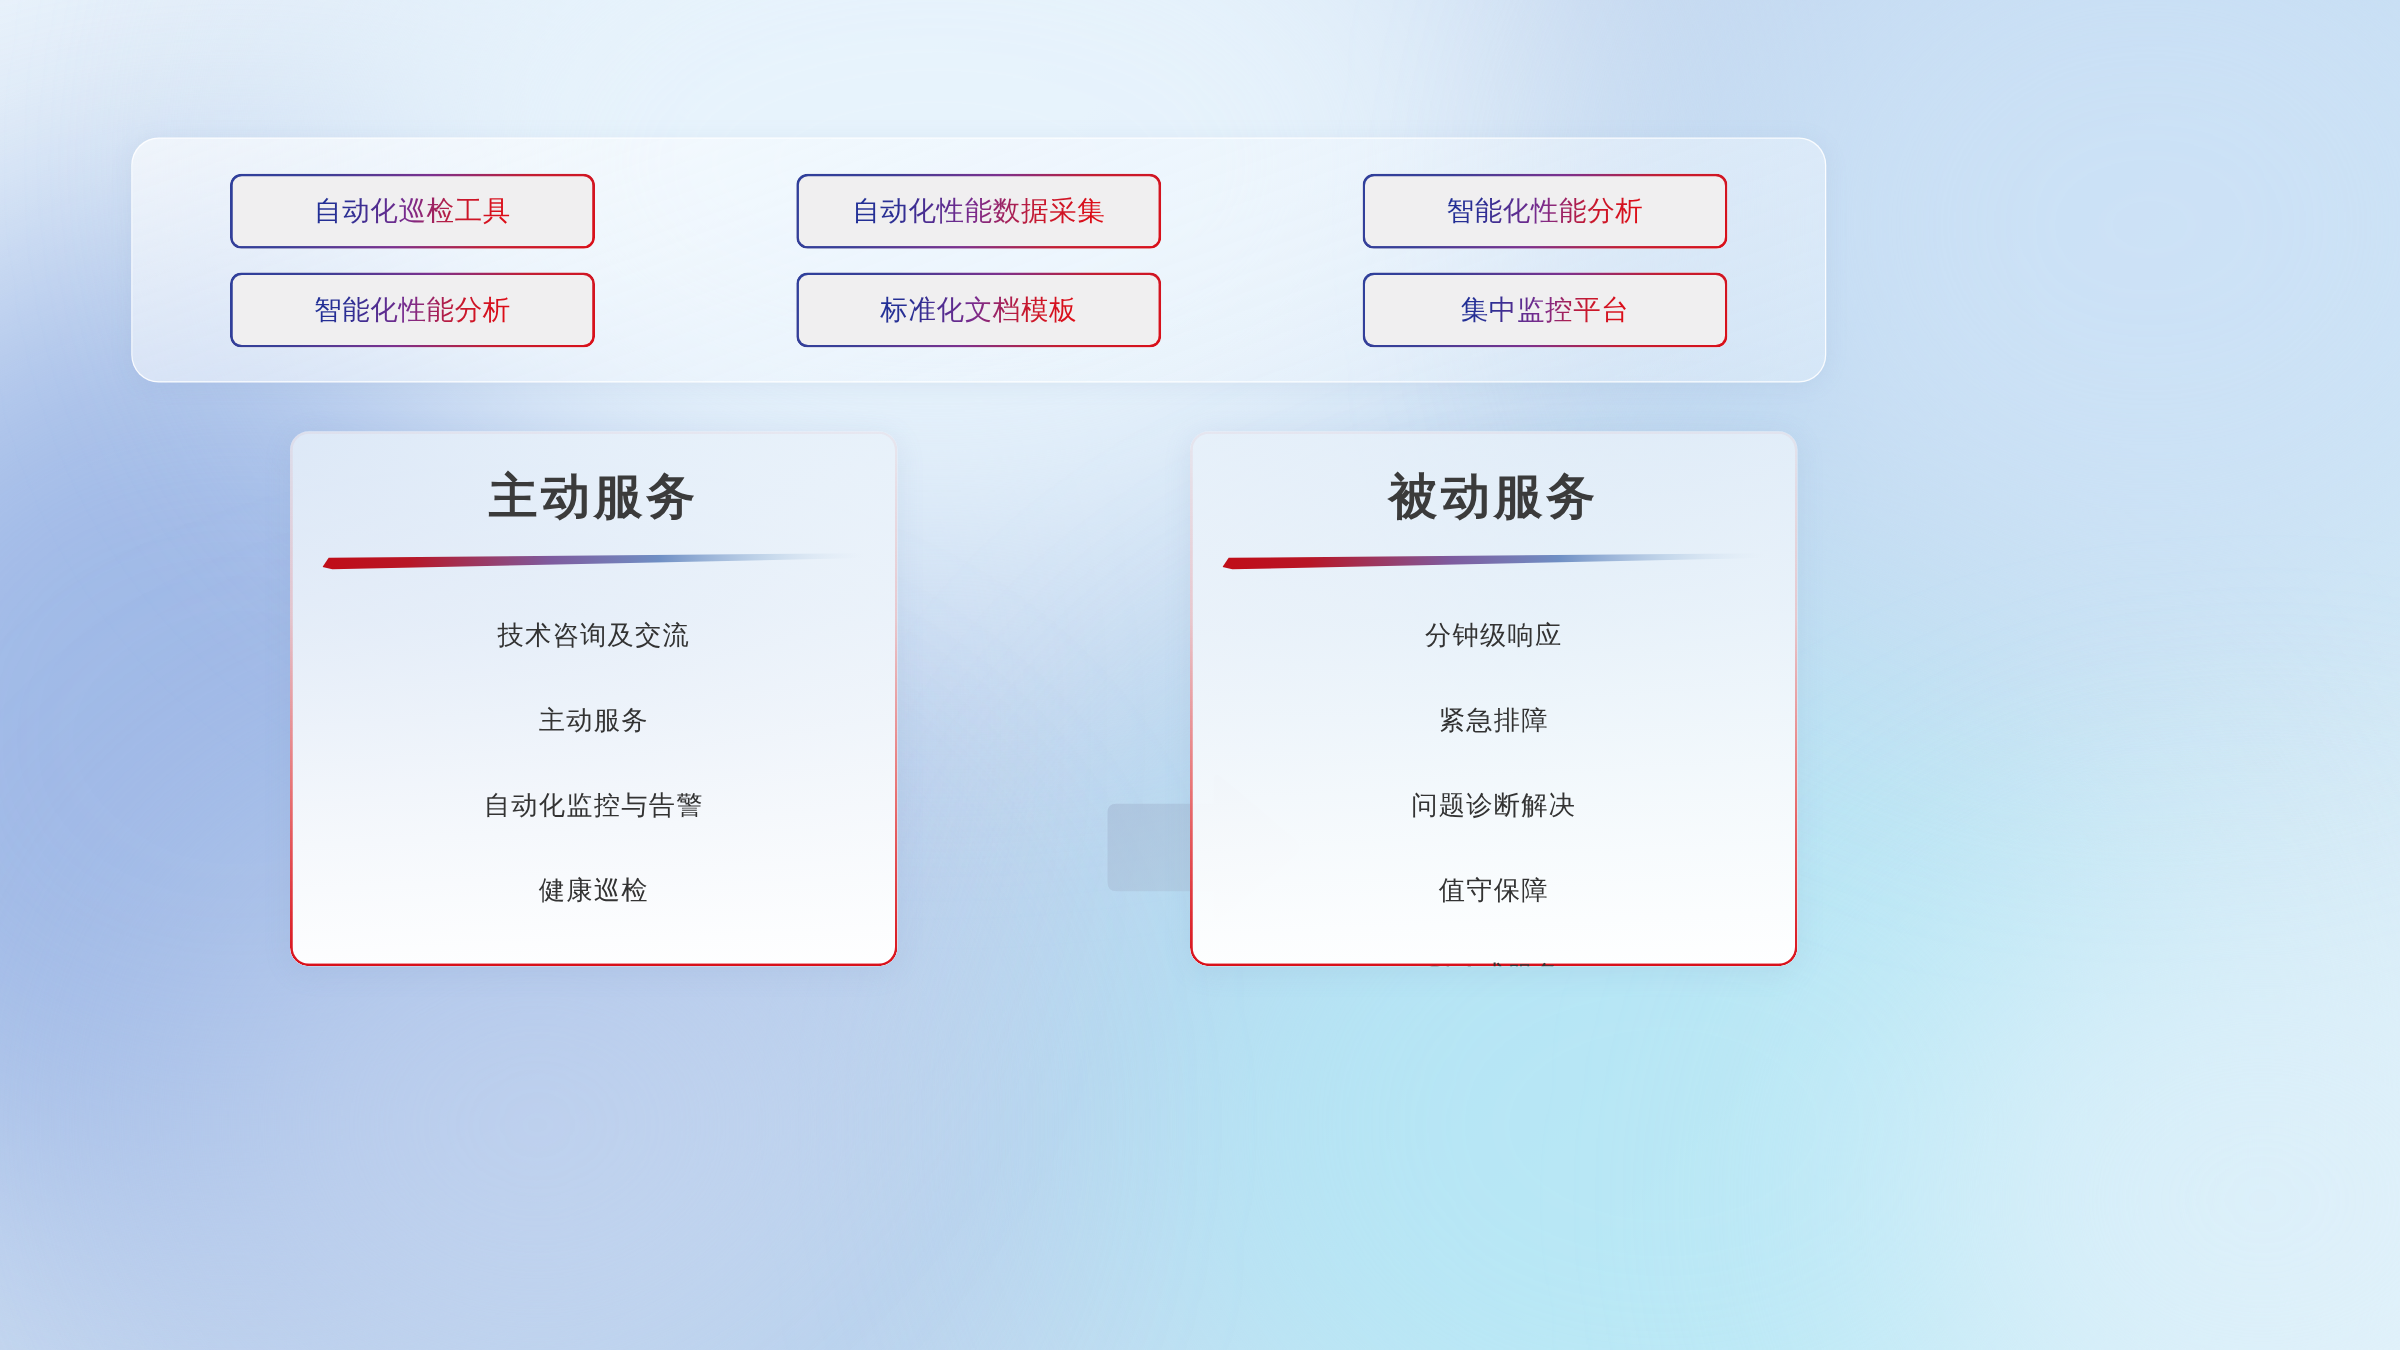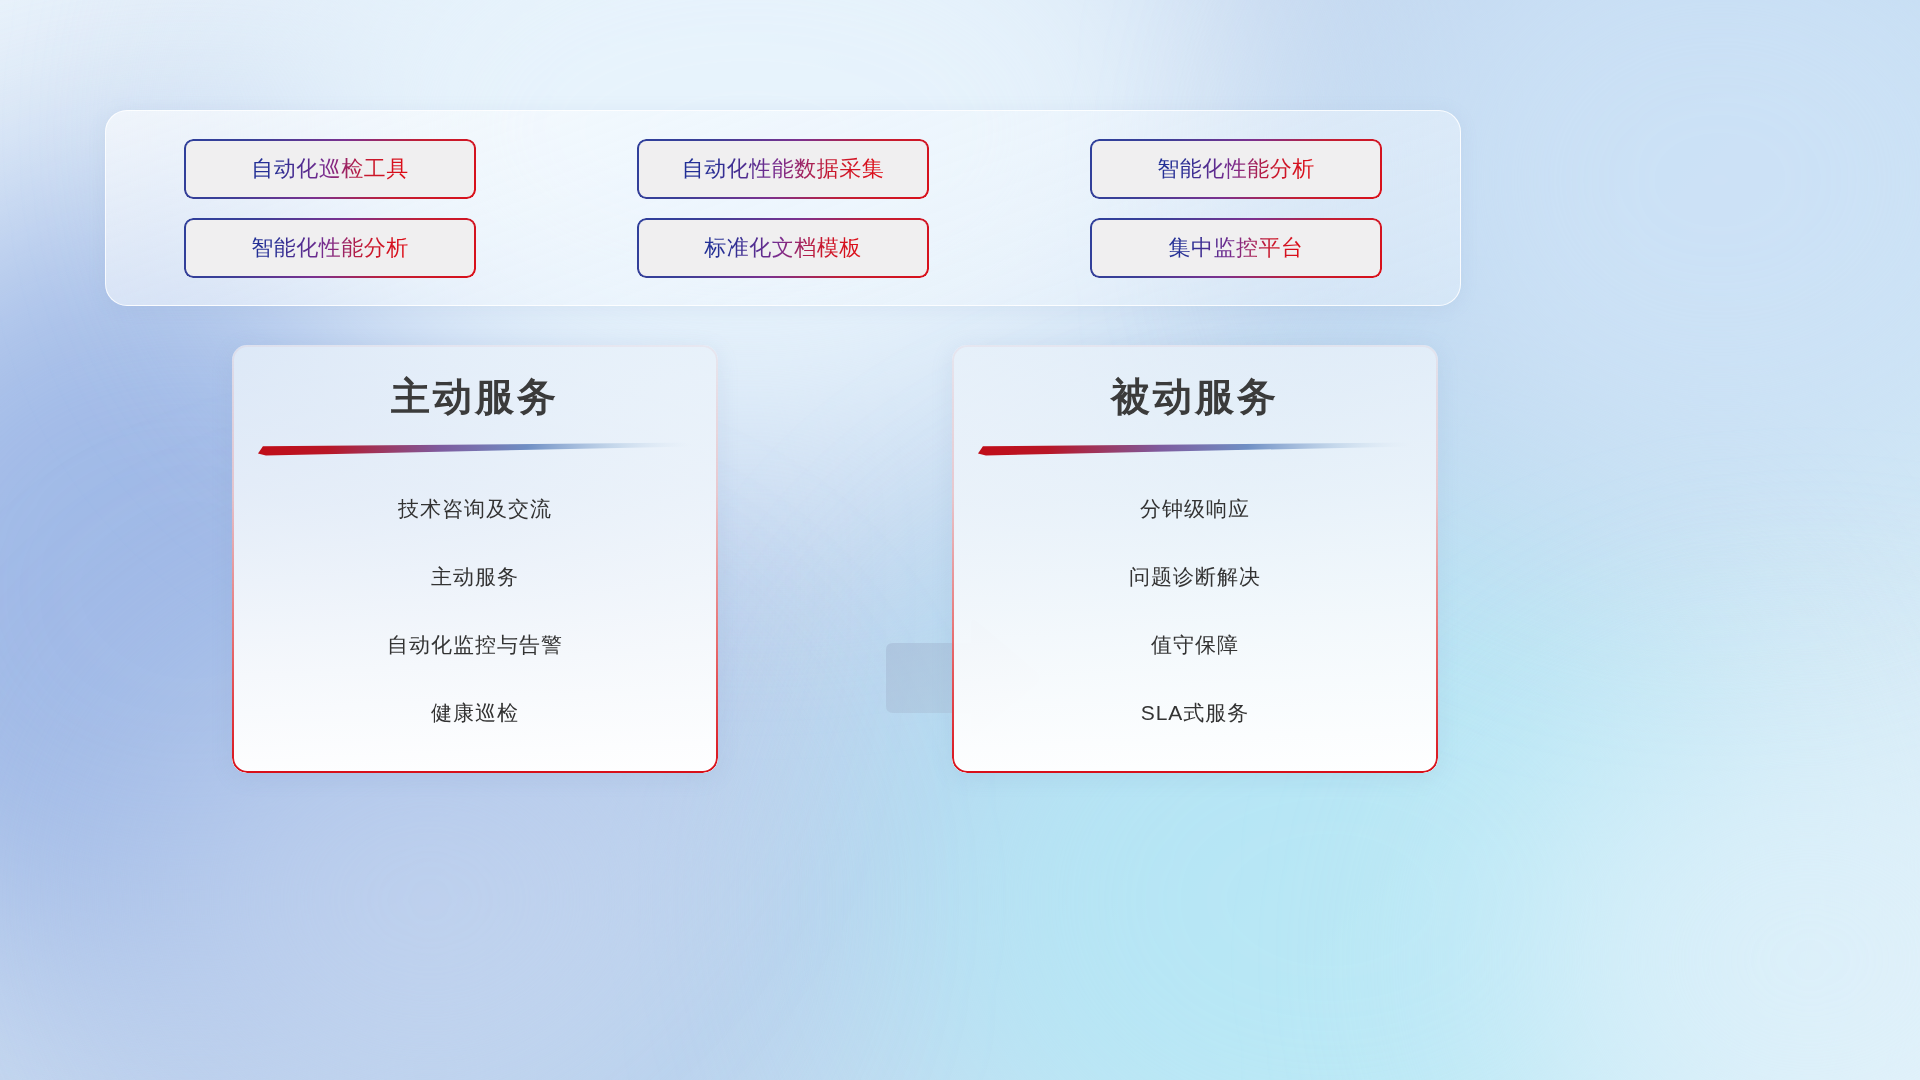--- a/index.html
+++ b/index.html
@@ -184,17 +184,18 @@
           <stop offset="0.82" stop-color="#b9cfe6" stop-opacity="0.75"></stop>
           <stop offset="1" stop-color="#dfeaf4" stop-opacity="0"></stop>
         </linearGradient>
       </defs>
       <path d="M0,11.5 L4,4.2 L353,0.6 L353,4.4 L6.4,13.4 Z" fill="url(#dgR)"></path>
     </svg>
   </div>
 
   <div class="card-list">
     <div class="card-item">分钟级响应</div>
+    <div class="card-item">紧急排障</div>
     <div class="card-item">问题诊断解决</div>
     <div class="card-item">值守保障</div>
     <div class="card-item">SLA式服务</div>
   </div>
 </div>
 
 </body></html>

